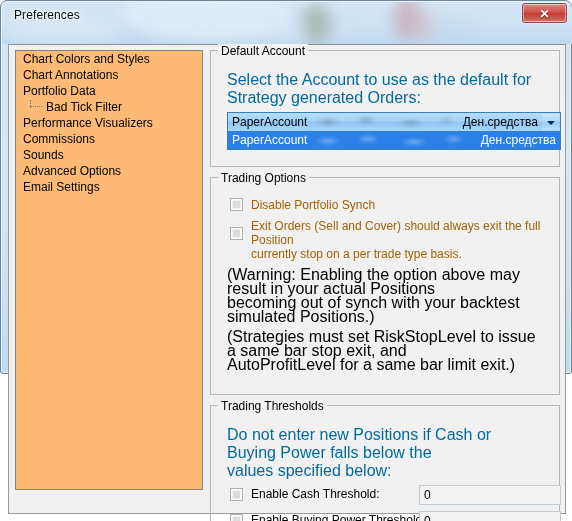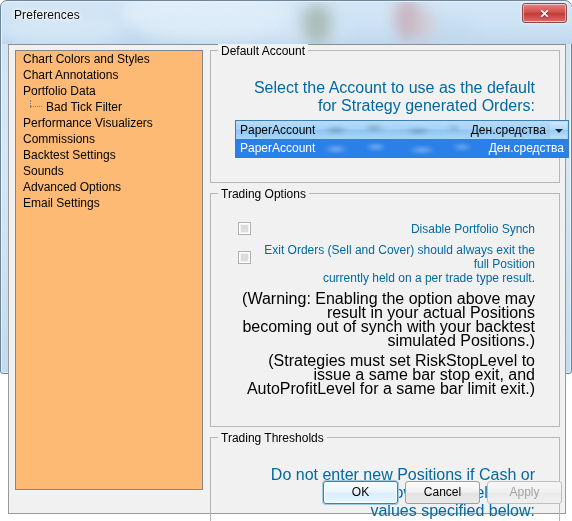--- a/index.html
+++ b/index.html
@@ -131,22 +131,21 @@
     left: 201px; top: 5px;
     width: 350px;
   }
 
   
   .group {
     position: relative;
     box-sizing: border-box;
     border: 1px solid #b6b6b6;
     margin-bottom: 10px;
-    padding: 16px;
-    text-align: right;
+    padding: 8px;
   }
   .group > .legend {
     position: absolute;
     left: 7px; top: -7px;
     background: #f1f1f1;
     padding: 0 3px;
     font-size: 12px;
     color: #000;
     white-space: nowrap;
   }
@@ -255,21 +254,21 @@
       radial-gradient(ellipse 22px 4px at 182px 9px, rgba(235,245,255,.7), rgba(235,245,255,0) 70%);
   }
 
   
   .check-row {
     position: relative;
     padding-left: 24px;
     margin-bottom: 7px;
     font-size: 12px;
     line-height: 14px;
-    color: #0369a1;
+    color: #a16207;
   }
   .cb {
     position: absolute;
     left: 3px; top: 0px;
     width: 13px; height: 13px;
     box-sizing: border-box;
     border: 1px solid #b0b0b0;
     background: #f2f2f2;
     box-shadow: inset 0 0 0 1px #ffffff;
     cursor: pointer;
@@ -362,21 +361,20 @@
 
   <div id="client">
 
     <div id="tree-panel">
         <div class="tree-item"><span>Chart Colors and Styles</span></div>
         <div class="tree-item"><span>Chart Annotations</span></div>
         <div class="tree-item"><span>Portfolio Data</span></div>
         <div class="tree-item child"><span class="dots"></span><span>Bad Tick Filter</span></div>
         <div class="tree-item"><span>Performance Visualizers</span></div>
         <div class="tree-item"><span>Commissions</span></div>
-        <div class="tree-item"><span>Backtest Settings</span></div>
         <div class="tree-item"><span>Sounds</span></div>
         <div class="tree-item"><span>Advanced Options</span></div>
         <div class="tree-item"><span>Email Settings</span></div>
       </div>
 
     <div id="right-col">
 
       <div class="group">
         <div class="legend">Default Account</div>
         <div class="group-body">
@@ -402,21 +400,21 @@
       <div class="group">
         <div class="legend">Trading Options</div>
         <div class="group-body">
           <div class="check-row">
             <span class="cb"></span>
             <span>Disable Portfolio Synch</span>
           </div>
           <div class="check-row two-line">
             <span class="cb"></span>
             <span>Exit Orders (Sell and Cover) should always exit the full Position</span><br>
-            <span>currently held on a per trade type result.</span>
+            <span>currently stop on a per trade type basis.</span>
           </div>
           <p class="paren">
             <span>(Warning: Enabling the option above may result in your actual Positions</span><br>
             <span>becoming out of synch with your backtest simulated Positions.)</span>
           </p>
           <p class="paren">
             <span>(Strategies must set RiskStopLevel to issue a same bar stop exit, and</span><br>
             <span>AutoProfitLevel for a same bar limit exit.)</span>
           </p>
         </div>
@@ -437,20 +435,15 @@
           <div class="thr-row">
             <span class="cb"></span>
             <span class="thr-label">Enable Buying Power Threshold;</span>
             <div class="thr-input">0</div>
           </div>
         </div>
       </div>
 
     </div>
 
-    <div id="buttons">
-      <div class="btn" id="ok-button">OK</div>
-      <div class="btn" id="cancel-button">Cancel</div>
-      <div class="btn" id="apply-button">Apply</div>
-    </div>
 
   </div>
 </div>
 
 </body></html>

